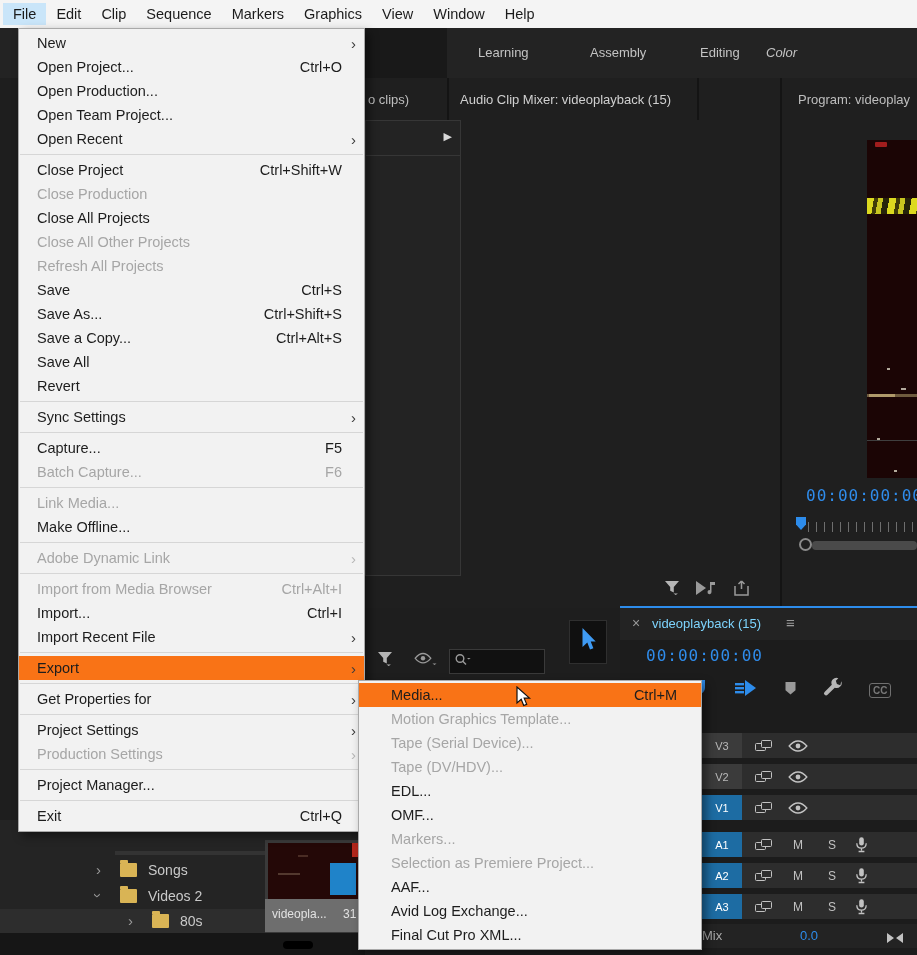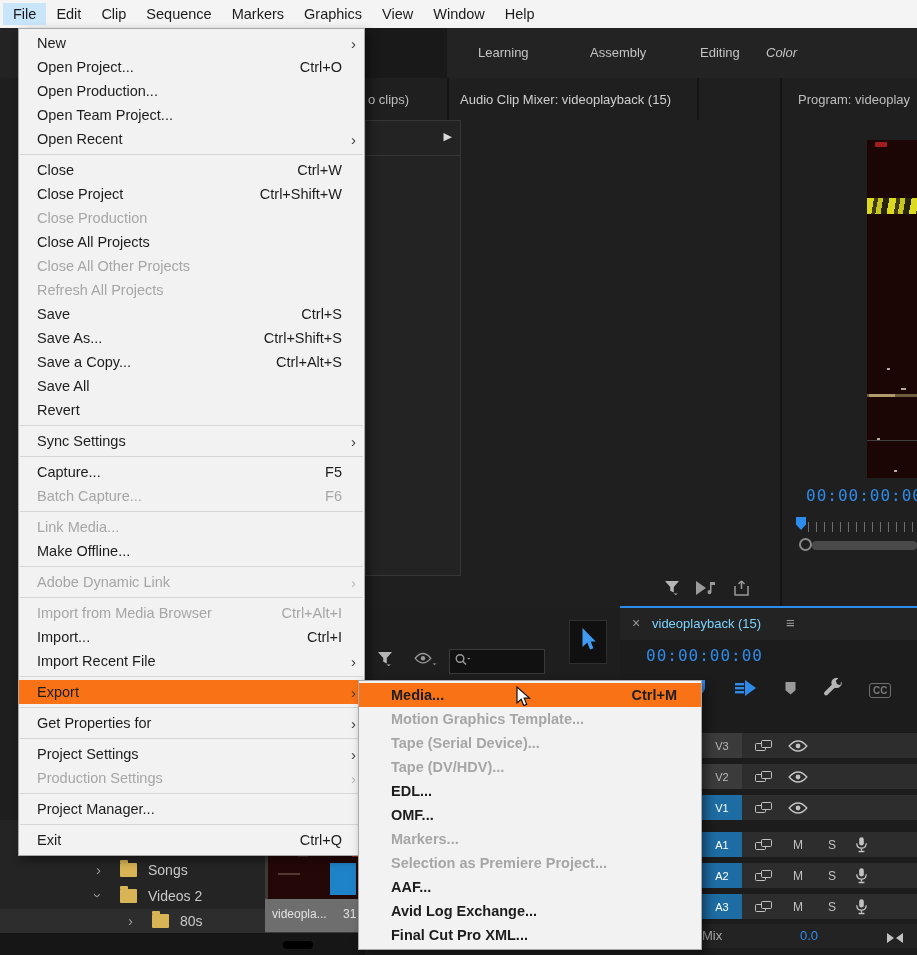--- a/index.html
+++ b/index.html
@@ -105,21 +105,21 @@
   .menu-row .lbl{flex:1;white-space:nowrap;}
   .menu-row .sc{white-space:nowrap;}
   .menu-row .ar{width:14px;text-align:right;color:#3c3c3c;font-size:15px;}
   .menu-row.disabled{color:#a6a6a6;}
   .menu-row.disabled .ar{color:#b7b7b7;}
   .menu-row.hl{background:#f97316;}
   .menu-sep{height:1px;background:#d6d6d6;margin:3px 1px;}
 
   .submenu{left:358px;top:680px;width:344px;background:#f2f2f2;border:1px solid #a9a9a9;box-sizing:border-box;
            padding:2px 0;box-shadow:4px 4px 9px rgba(0,0,0,.45);z-index:11;font-size:14.5px;}
-  .submenu .menu-row{padding:0 10px 0 32px;font-weight:bold;}
+  .submenu .menu-row{padding:0 10px 0 32px;}
 
   .cursor{left:515px;top:686px;z-index:12;}
 </style>
 </head>
 <body>
 
 <div id="stage">
 
   <div class="abs ws-strip"></div>
   <div class="abs ws-darkblock"></div>
@@ -402,25 +402,20 @@
       <div class="menu-row">
         <span class="lbl">Open Team Project...</span>
         <span class="ar"></span>
       </div>
       <div class="menu-row">
         <span class="lbl">Open Recent</span>
         <span class="ar">›</span>
       </div>
       <div class="menu-sep"></div>
       <div class="menu-row">
-        <span class="lbl">Close</span>
-        <span class="sc">Ctrl+W</span>
-        <span class="ar"></span>
-      </div>
-      <div class="menu-row">
         <span class="lbl">Close Project</span>
         <span class="sc">Ctrl+Shift+W</span>
         <span class="ar"></span>
       </div>
       <div class="menu-row disabled">
         <span class="lbl">Close Production</span>
         <span class="ar"></span>
       </div>
       <div class="menu-row">
         <span class="lbl">Close All Projects</span>

